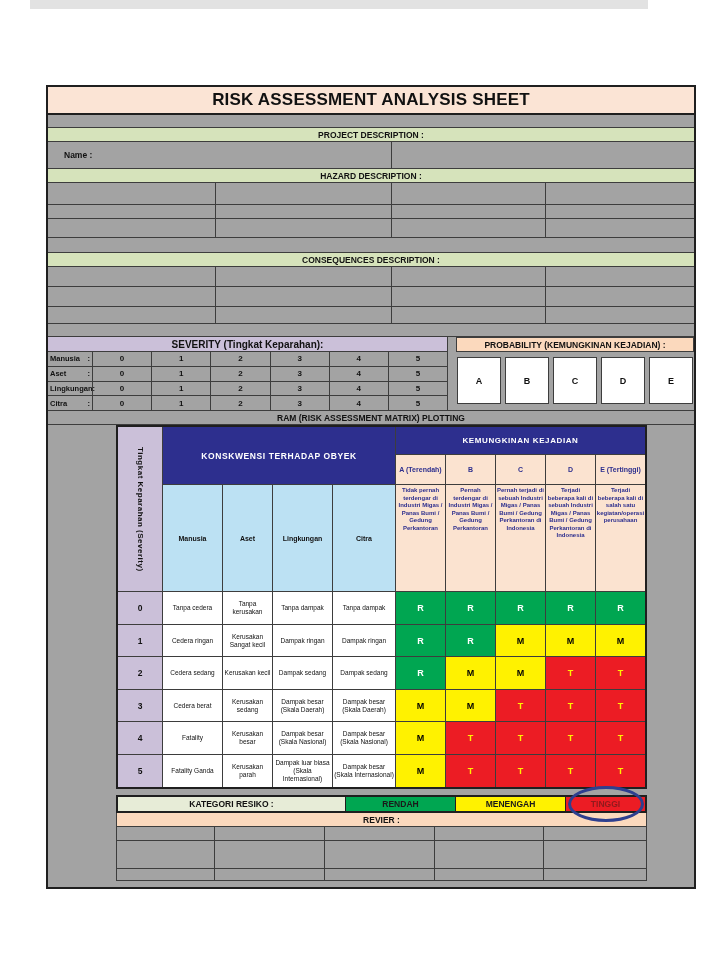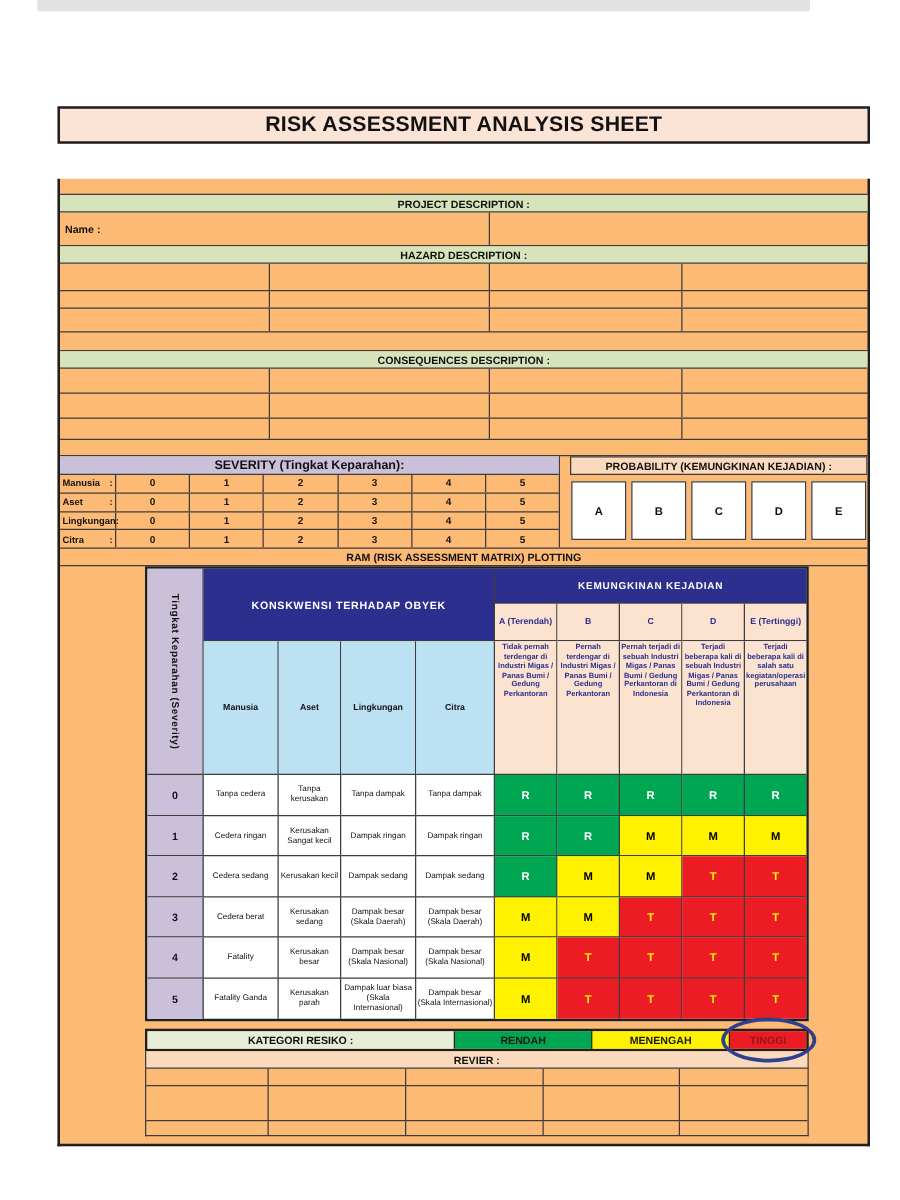--- a/index.html
+++ b/index.html
@@ -7,26 +7,26 @@
     font-family: "Liberation Sans", sans-serif; color: #111; position: relative; }
   .top-strip { position: absolute; left: 30px; top: 0; width: 618px; height: 9px; background: #e2e2e2; }
   .sheet { position: absolute; left: 46px; top: 85px; width: 650px; }
 
   
   .title-row { height: 30px; background: #FBE4D5; border: 2px solid #1f1f1f;
     display: flex; align-items: center; justify-content: center;
     font-size: 17px; font-weight: bold; letter-spacing: .2px; }
 
   
-  .outer-box { border: 2px solid #1f1f1f; border-top: none; background: #fdba74; margin-top: 28px; }
+  .outer-box { border: 2px solid #1f1f1f; border-top: none; background: #a3a3a3; }
   .row { border-bottom: 1px solid #3d3d3d; display: flex; align-items: center; }
   .hdr-green { background: #D6E3BB; justify-content: center; font-weight: bold; font-size: 8.5px; height: 14px; }
   .empty-13 { height: 13px; } .empty-15 { height: 15px; }
   .nameloc { height: 27px; font-size: 8.5px; font-weight: bold; }
-  .nameloc .cell { height: 100%; display: flex; align-items: center; padding-left: 4px; }
+  .nameloc .cell { height: 100%; display: flex; align-items: center; padding-left: 16px; }
   .nameloc .c-name { width: 344px; border-right: 1px solid #3d3d3d; }
   .nameloc .c-loc { flex: 1; }
   .tbl4-row { display: flex; border-bottom: 1px solid #3d3d3d; }
   .tbl4-row .c { border-right: 1px solid #3d3d3d; }
   .tbl4-row .c1 { width: 168px; } .tbl4-row .c2 { width: 176px; }
   .tbl4-row .c3 { width: 154px; } .tbl4-row .c4 { flex: 1; border-right: none; }
   .h22 { height: 22px; } .h14 { height: 14px; } .h19 { height: 19px; }
   .h20 { height: 20px; } .h17 { height: 17px; }
 
   
@@ -73,21 +73,21 @@
   .cc9 { grid-column: 9; } .cc10 { grid-column: 10; border-right: none; }
   .bc1 { grid-column: 1; } .bc2 { grid-column: 2; } .bc3 { grid-column: 3; } .bc4 { grid-column: 4; }
   .bc5 { grid-column: 5; } .br4 { grid-row: 4; } .br5 { grid-row: 5; } .br6 { grid-row: 6; }
   .br7 { grid-row: 7; } .br8 { grid-row: 8; } .br9 { grid-row: 9; }
   .br9.mcell { border-bottom: none; }
 
   
   .spacer-6 { height: 6px; }
   .legend { width: 531px; height: 18px; display: flex; border: 2px solid #1f1f1f; font-size: 8.5px; font-weight: bold; }
   .legend .lcell { display: flex; align-items: center; justify-content: center; border-right: 1px solid #1f1f1f; height: 100%; }
-  .legend .l0 { width: 246px; background: #E7ECD7; }
+  .legend .l0 { width: 228px; background: #E7ECD7; }
   .legend .l1 { width: 110px; text-align: center; } .legend .l2 { width: 110px; } .legend .l3 { flex: 1; border-right: none; position: relative; }
   .circle { position: absolute; left: 50%; top: 50%; transform: translate(-50%,-50%);
     width: 76px; height: 36px; border: 3px solid #2E3F8F; border-radius: 50%; }
   .revier { width: 531px; height: 14px; background: #FBD9BD; border: 1px solid #3d3d3d; border-top: none;
     display: flex; align-items: center; justify-content: center; font-weight: bold; font-size: 8.5px; }
   .review-table { width: 531px; border: 1px solid #3d3d3d; border-top: none; }
   .rev-row { display: flex; border-bottom: 1px solid #3d3d3d; }
   .rev-row:last-child { border-bottom: none; }
   .rev-row .rc { border-right: 1px solid #3d3d3d; }
   .rc1 { width: 98px; } .rc2 { width: 110px; } .rc3 { width: 110px; } .rc4 { width: 109px; }

